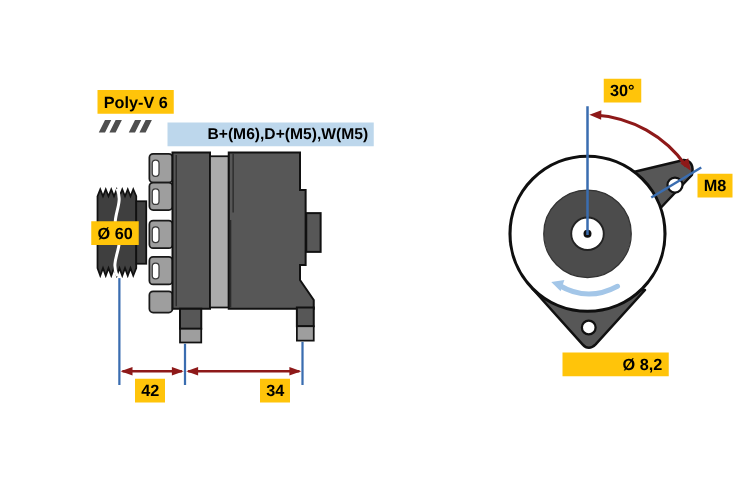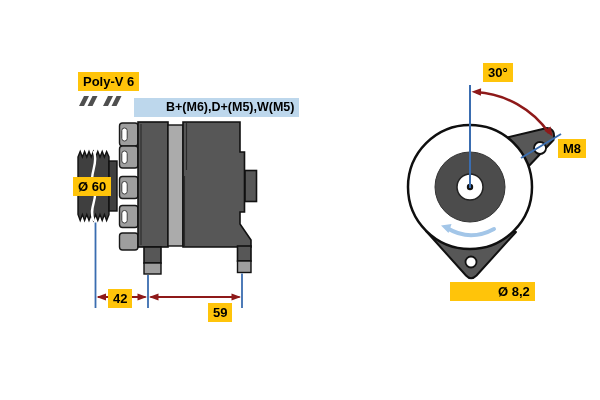--- a/index.html
+++ b/index.html
@@ -140,18 +140,18 @@
         <path class="arc" d="M476,92 A96.5,96.5 0 0 1 549,133"></path>
         <polygon class="dimhead" points="471.5,91.8 480.9,95.7 481.1,88.2"></polygon>
         <polygon class="dimhead" points="552.6,136.5 550.6,126.6 544.3,130.7"></polygon>
       </g>
     </g>
   </svg>
 
   <span class="lbl yellow" style="left:78px;top:72px;">Poly-V 6</span>
   <span class="lbl blue" style="left:134px;top:98px;">B+(M6),D+(M5),W(M5)</span>
   <span class="lbl yellow" style="left:37px;top:177px;margin-left:36px;">Ø 60</span>
-  <span class="lbl yellow" style="left:108px;top:289px;">42</span>
-  <span class="lbl yellow" style="left:208px;top:303px;">59</span>
+  <span class="lbl yellow" style="left:108px;top:303px;">42</span>
+  <span class="lbl yellow" style="left:208px;top:303px;">34</span>
   <span class="lbl yellow" style="left:483px;top:63px;">30°</span>
   <span class="lbl yellow" style="left:558px;top:139px;">M8</span>
   <span class="lbl yellow" style="left:450px;top:282px;padding-left:48px;">Ø 8,2</span>
 </div>
 
 </body></html>

